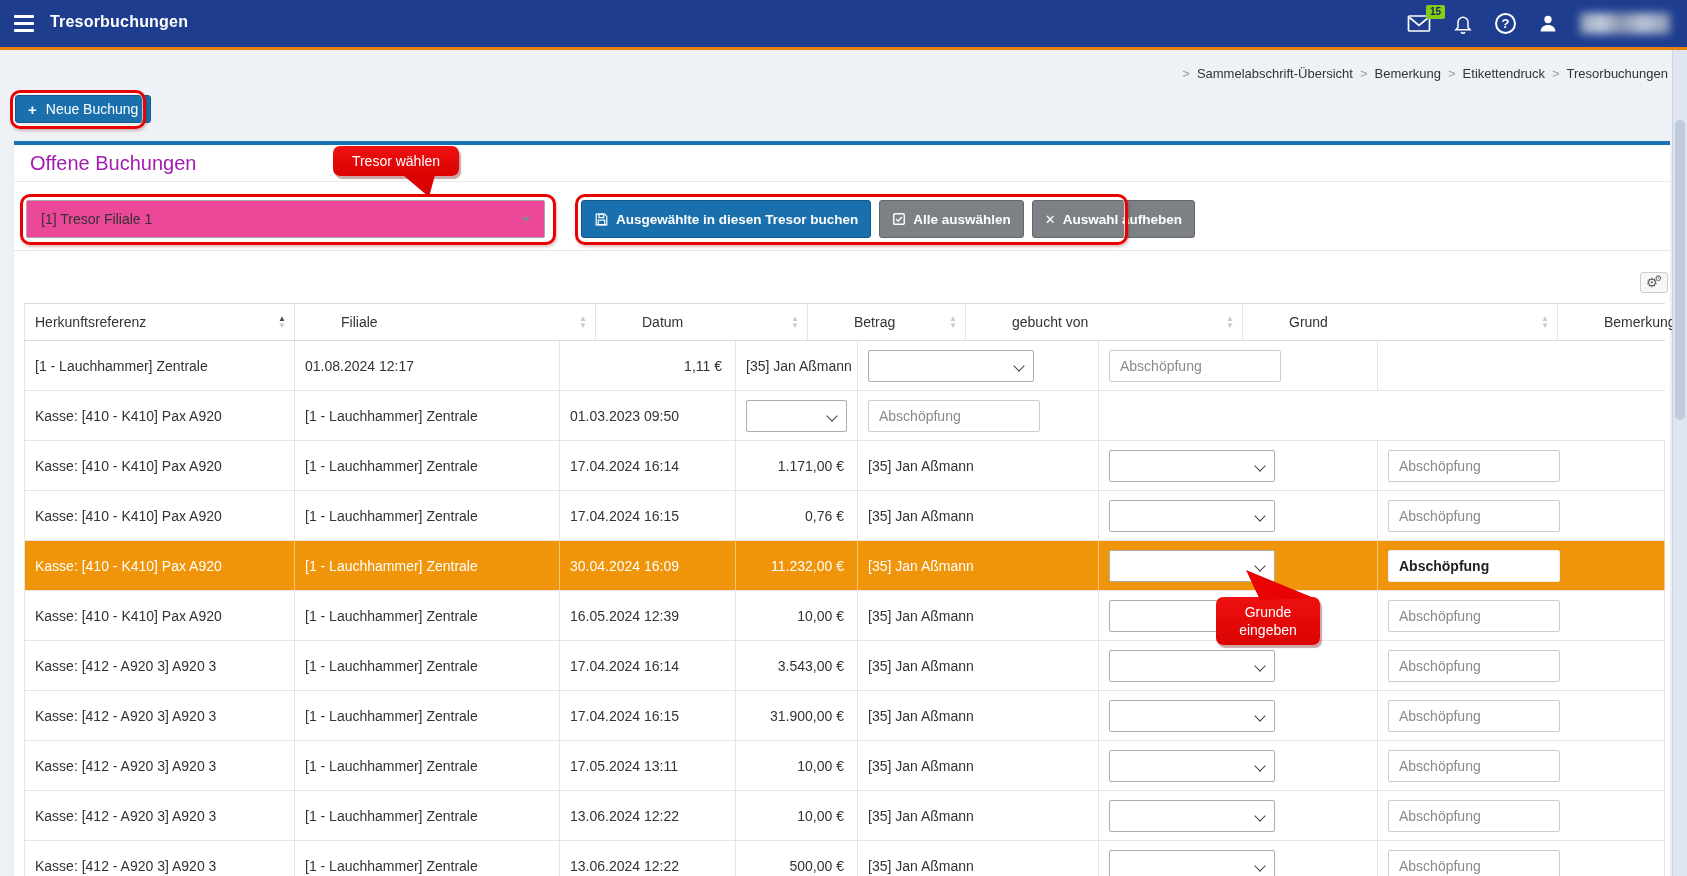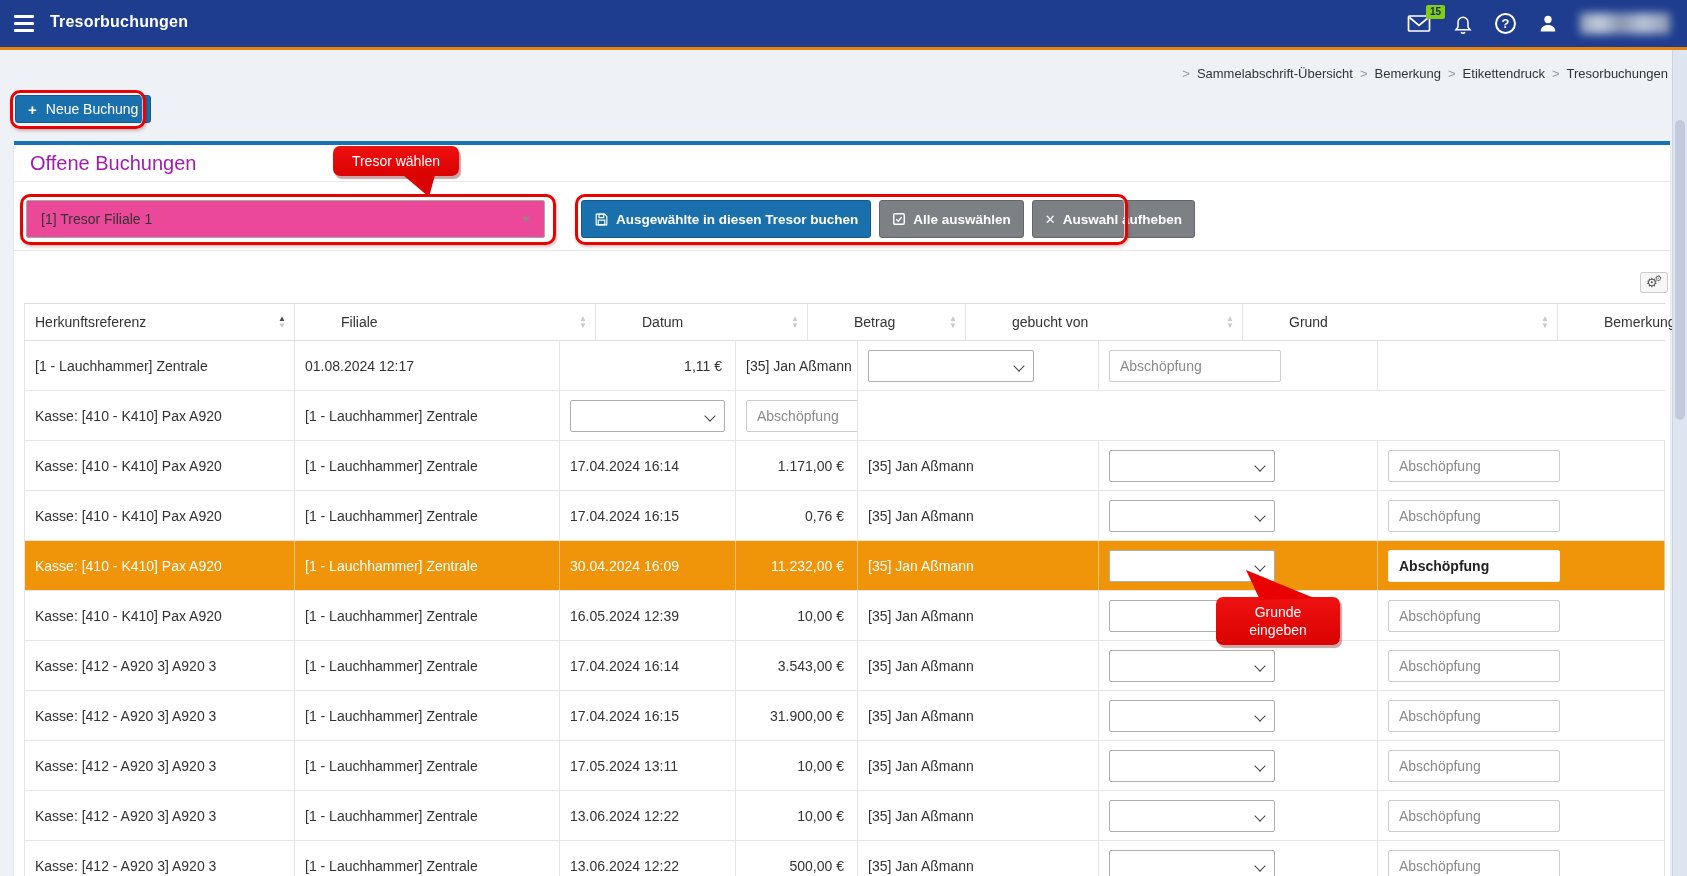--- a/index.html
+++ b/index.html
@@ -42,21 +42,21 @@
   
   .red-box { position:absolute; border:3px solid #e80202; border-radius:10px; z-index:40;
     box-shadow: inset 0 0 0 1px rgba(255,255,255,.65), 1px 2px 3px rgba(120,0,0,.25); pointer-events:none; }
   .callout { position:absolute; background:linear-gradient(#ef1111,#da0202); color:#fff;
     border-radius:7px; display:flex; flex-direction:column; align-items:center; justify-content:center;
     text-align:center; z-index:60; box-shadow:2px 3px 1px rgba(100,0,0,.35); pointer-events:none; }
   #callout-tresor { left:333px; top:146px; width:126px; height:30px; font-size:14px; }
   #callout-tresor::after { content:""; position:absolute; top:100%; left:70px; margin-top:-1px;
     width:0; height:0; border-style:solid; border-width:22px 6px 0 26px;
     border-color:#da0202 transparent transparent transparent; }
-  #callout-grund { left:1216px; top:597px; width:124px; height:48px; font-size:14px; line-height:18px; }
+  #callout-grund { left:1216px; top:597px; width:104px; height:48px; font-size:14px; line-height:18px; }
   .grund-tail { position:absolute; left:18px; top:-27px; }
 
   
   .panel { position:absolute; left:14px; top:141px; width:1656px; height:735px;
     background:#fff; border-top:4px solid #1873b4; box-shadow:0 1px 2px rgba(0,0,0,.08); z-index:4; }
   .panel-heading { position:absolute; left:16px; top:7px; font-size:20px; color:#a21caf; }
   .heading-line { position:absolute; left:0; top:36px; width:100%; height:1px; background:#eaeaea; }
 
   .tresor-select { position:absolute; left:12px; top:55px; width:519px; height:38px;
     background:#ec4899; border:1px solid #a9a9a9; border-radius:2px; cursor:pointer;
@@ -268,20 +268,21 @@
         <span class="chev"></span>
       </div>
     </div>
     <div class="cell">
       <input class="bem-input" value="Abschöpfung" style="">
     </div>
   </div>
         <div class="trow grid-cols">
     <div class="cell">Kasse: [410 - K410] Pax A920</div>
     <div class="cell">[1 - Lauchhammer] Zentrale</div>
+    <div class="cell">01.03.2023 09:50</div>
     <div class="cell">
       <div class="select-box">
         <span class="chev"></span>
       </div>
     </div>
     <div class="cell">
       <input class="bem-input" value="Abschöpfung" style="">
     </div>
   </div>
         <div class="trow grid-cols">

